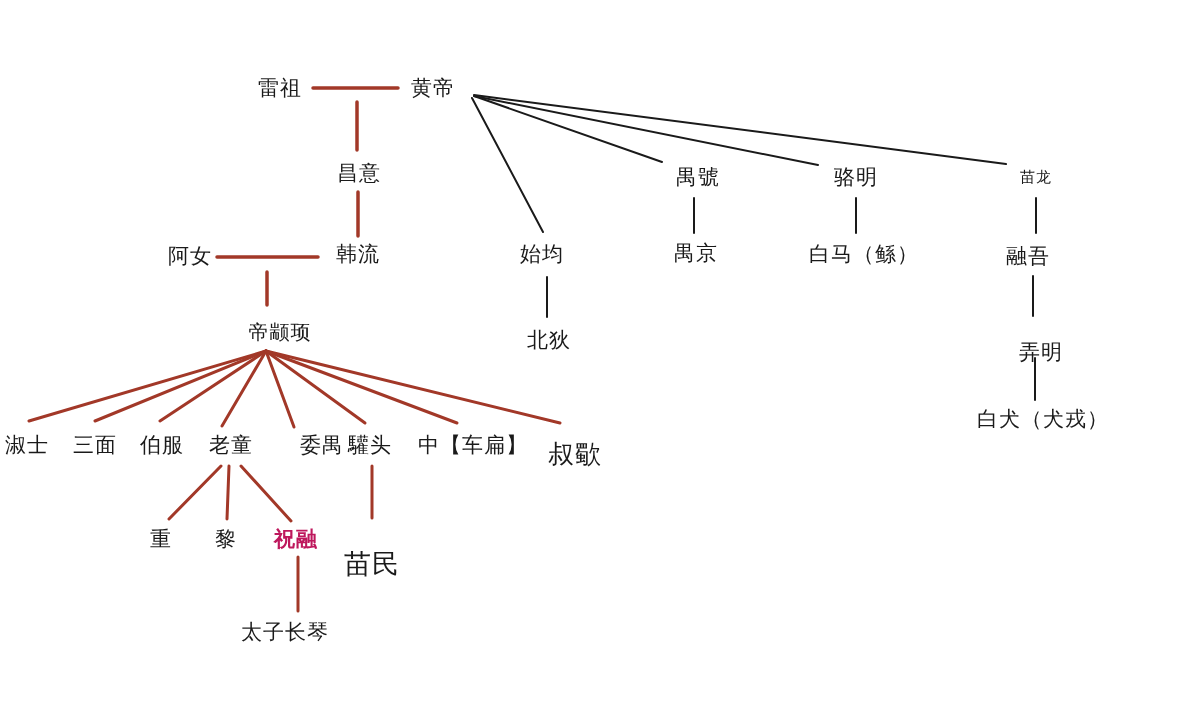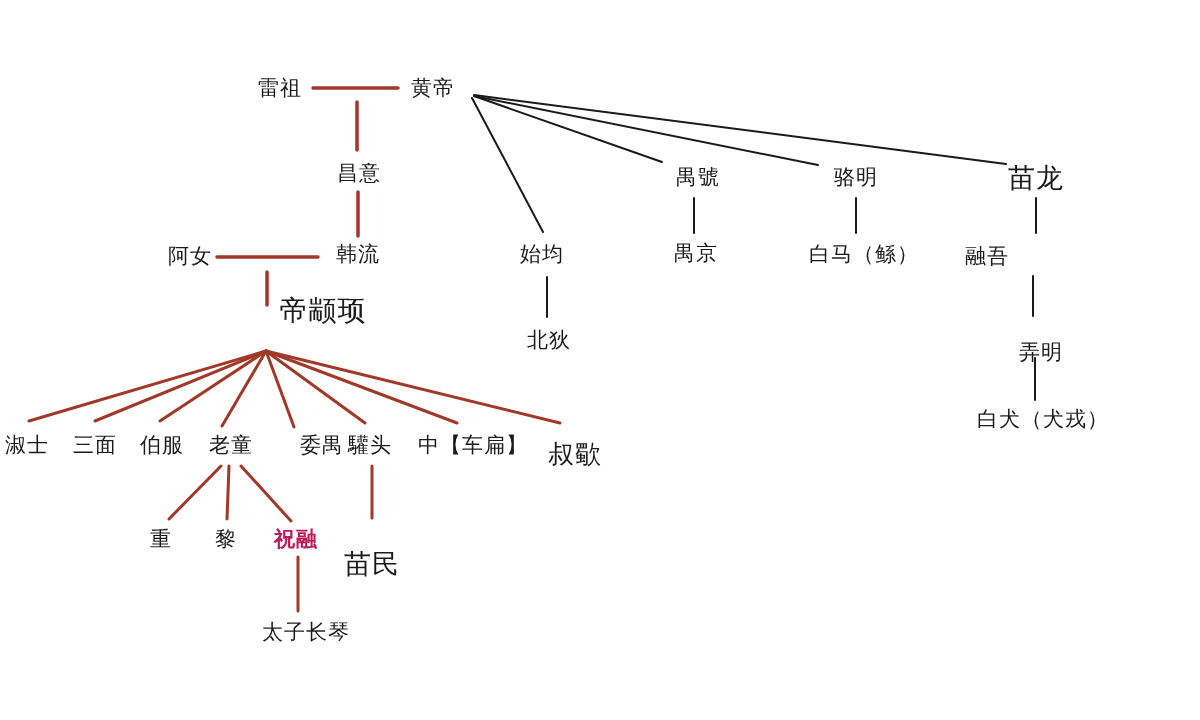--- a/index.html
+++ b/index.html
@@ -65,38 +65,38 @@
       <line x1="1036" y1="198" x2="1036" y2="233" stroke="#1a1a1a" stroke-width="2" stroke-linecap="round"></line>
       <line x1="1033" y1="276" x2="1033" y2="316" stroke="#1a1a1a" stroke-width="2" stroke-linecap="round"></line>
       <line x1="1035" y1="358" x2="1035" y2="400" stroke="#1a1a1a" stroke-width="2" stroke-linecap="round"></line>
     </svg>
   <div id="nodes-layer">
       <div class="node" style="left: 280px; top: 88px; font-size: 21px;">雷祖</div>
       <div class="node" style="left: 433px; top: 88px; font-size: 21px;">黄帝</div>
       <div class="node" style="left: 359px; top: 173px; font-size: 21px;">昌意</div>
       <div class="node" style="left: 190px; top: 256px; font-size: 21px;">阿女</div>
       <div class="node" style="left: 358px; top: 254px; font-size: 21px;">韩流</div>
-      <div class="node" style="left: 280px; top: 311px; font-size: 28px; margin-left: 43px;">帝颛顼</div>
+      <div class="node" style="left: 280px; top: 332px; font-size: 20px;">帝颛顼</div>
       <div class="node" style="left: 542px; top: 254px; font-size: 21px;">始均</div>
       <div class="node" style="left: 549px; top: 340px; font-size: 21px;">北狄</div>
       <div class="node" style="left: 698px; top: 177px; font-size: 21px;">禺號</div>
       <div class="node" style="left: 696px; top: 253px; font-size: 21px;">禺京</div>
       <div class="node" style="left: 856px; top: 177px; font-size: 21px;">骆明</div>
       <div class="node" style="left: 864px; top: 254px; font-size: 21px;">白马（鲧）</div>
-      <div class="node" style="left: 1036px; top: 177px; font-size: 27px;">苗龙</div>
-      <div class="node" style="left: 987px; top: 256px; font-size: 21px;">融吾</div>
+      <div class="node" style="left: 1036px; top: 177px; font-size: 15px;">苗龙</div>
+      <div class="node" style="left: 1028px; top: 256px; font-size: 21px;">融吾</div>
       <div class="node" style="left: 1041px; top: 352px; font-size: 21px;">弄明</div>
       <div class="node" style="left: 1043px; top: 419px; font-size: 21px;">白犬（犬戎）</div>
       <div class="node" style="left: 27px; top: 445px; font-size: 21px;">淑士</div>
       <div class="node" style="left: 95px; top: 445px; font-size: 21px;">三面</div>
       <div class="node" style="left: 162px; top: 445px; font-size: 21px;">伯服</div>
       <div class="node" style="left: 231px; top: 445px; font-size: 21px;">老童</div>
       <div class="node" style="left: 294px; top: 445px; font-size: 21px; margin-left: 28px;">委禺</div>
       <div class="node" style="left: 370px; top: 445px; font-size: 21px;">驩头</div>
       <div class="node" style="left: 473px; top: 445px; font-size: 21px;">中【车扁】</div>
       <div class="node" style="left: 575px; top: 454px; font-size: 26px;">叔歜</div>
       <div class="node" style="left: 161px; top: 539px; font-size: 21px;">重</div>
       <div class="node" style="left: 226px; top: 539px; font-size: 21px;">黎</div>
       <div class="node" style="left: 296px; top: 539px; font-size: 21px; color: #be185d; font-weight: 700;">祝融</div>
       <div class="node" style="left: 372px; top: 563px; font-size: 27px;">苗民</div>
-      <div class="node" style="left: 306px; top: 632px; font-size: 21px;">太子长琴</div>
+      <div class="node" style="left: 285px; top: 632px; font-size: 21px;">太子长琴</div>
     </div>
 </div>
 
 </body></html>

